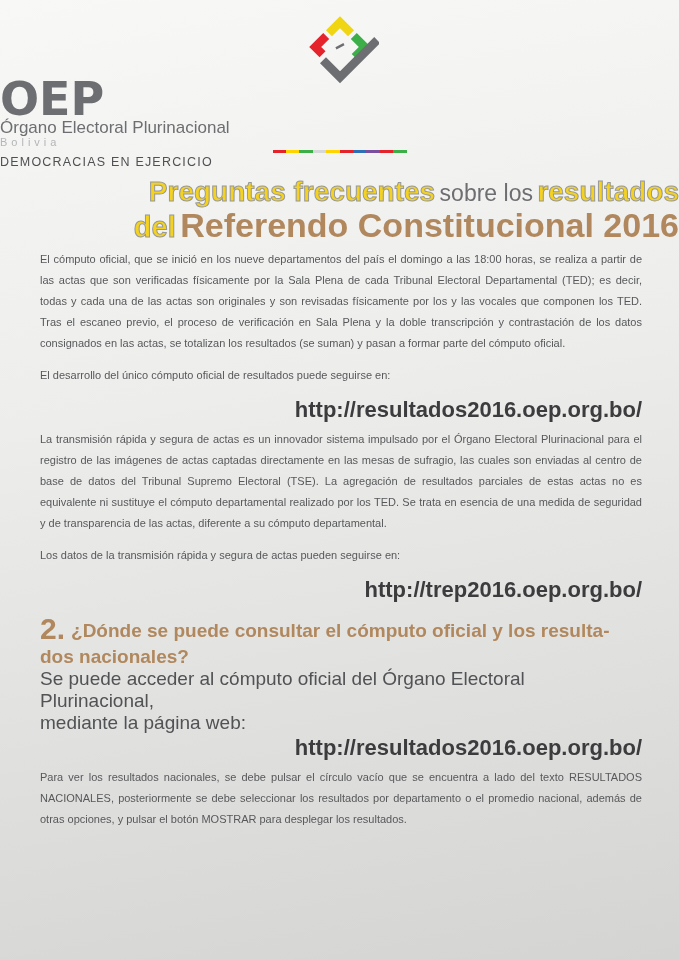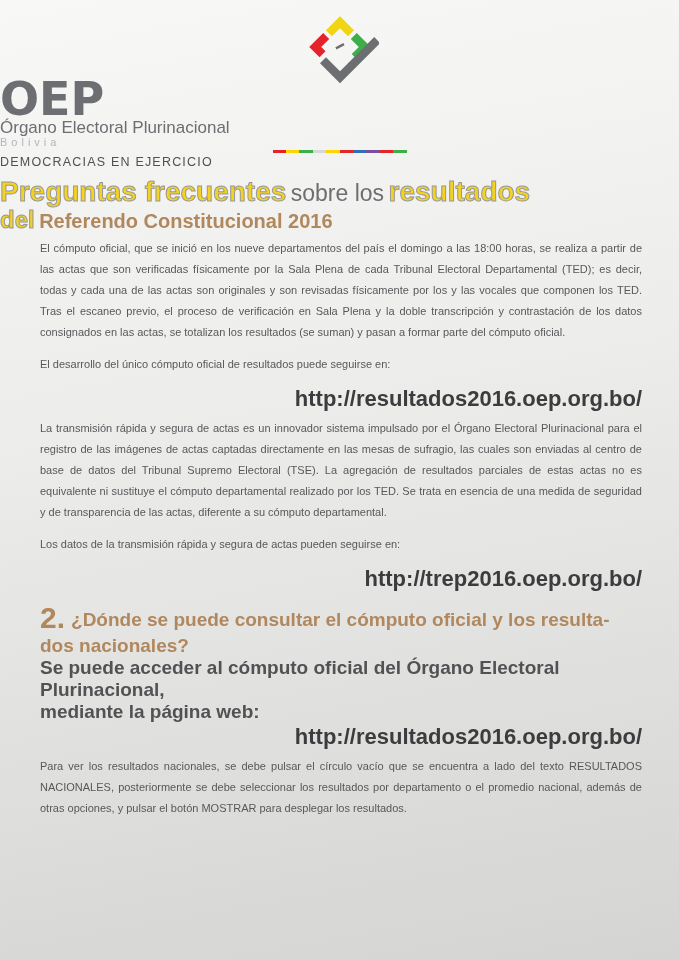--- a/index.html
+++ b/index.html
@@ -15,37 +15,37 @@
   .logo-acronym{
     font-family:"DejaVu Sans",sans-serif;font-weight:bold;
     font-size:46px;line-height:38px;color:#6d6e71;letter-spacing:0px;margin-top:-6px;
   }
   .logo-org{font-size:17px;color:#6d6e71;margin-top:3px;line-height:14px;}
   .logo-country{font-size:11px;color:#b3b5b8;letter-spacing:4px;line-height:13px;margin-top:1px;}
   .logo-stripe{width:134px;height:3px;margin:1px auto 2px auto;display:flex;}
   .logo-stripe span{flex:1;height:3px;}
   .logo-tagline{font-size:12.5px;color:#4f5052;letter-spacing:1.2px;line-height:14px;margin-top:0;}
   
-  .title{text-align:left;margin-top:8px;line-height:1.06;}
+  .title{text-align:right;margin-top:8px;line-height:1.06;}
   .t-yellow{
     color:#f4d21f;font-weight:bold;font-size:28px;
     -webkit-text-stroke:1px #97989b;
   }
   .t-gray{color:#6d6e71;font-size:23px;font-weight:normal;}
-  .t-brown{color:#b1885d;font-weight:bold;font-size:20px;}
-  .t-yellow.big{font-size:24px;}
+  .t-brown{color:#b1885d;font-weight:bold;font-size:34px;}
+  .t-yellow.big{font-size:29px;}
   
   .content{width:602px;margin-left:40px;}
   .question{color:#b1885d;margin-top:7px;}
   .q1{margin-top:6px;}
   .q2{margin-top:9px;}
   .qnum{font-size:30px;font-weight:bold;margin-right:6px;vertical-align:-2px;}
   .qtext{font-size:19px;font-weight:bold;line-height:21px;white-space:pre-line;}
   .q-sub{
-    font-size:19px;font-weight:bold;color:#515254;
+    font-size:19px;font-weight:normal;color:#515254;
     white-space:pre-line;line-height:22px;margin-top:1px;
   }
   .para{
     font-size:11px;line-height:21px;color:#57585a;
     text-align:justify;margin-top:6px;
   }
   .url{
     font-size:22px;font-weight:bold;color:#3c3c3e;
     text-align:right;margin-top:1px;line-height:26px;
     text-decoration:none;display:block;

